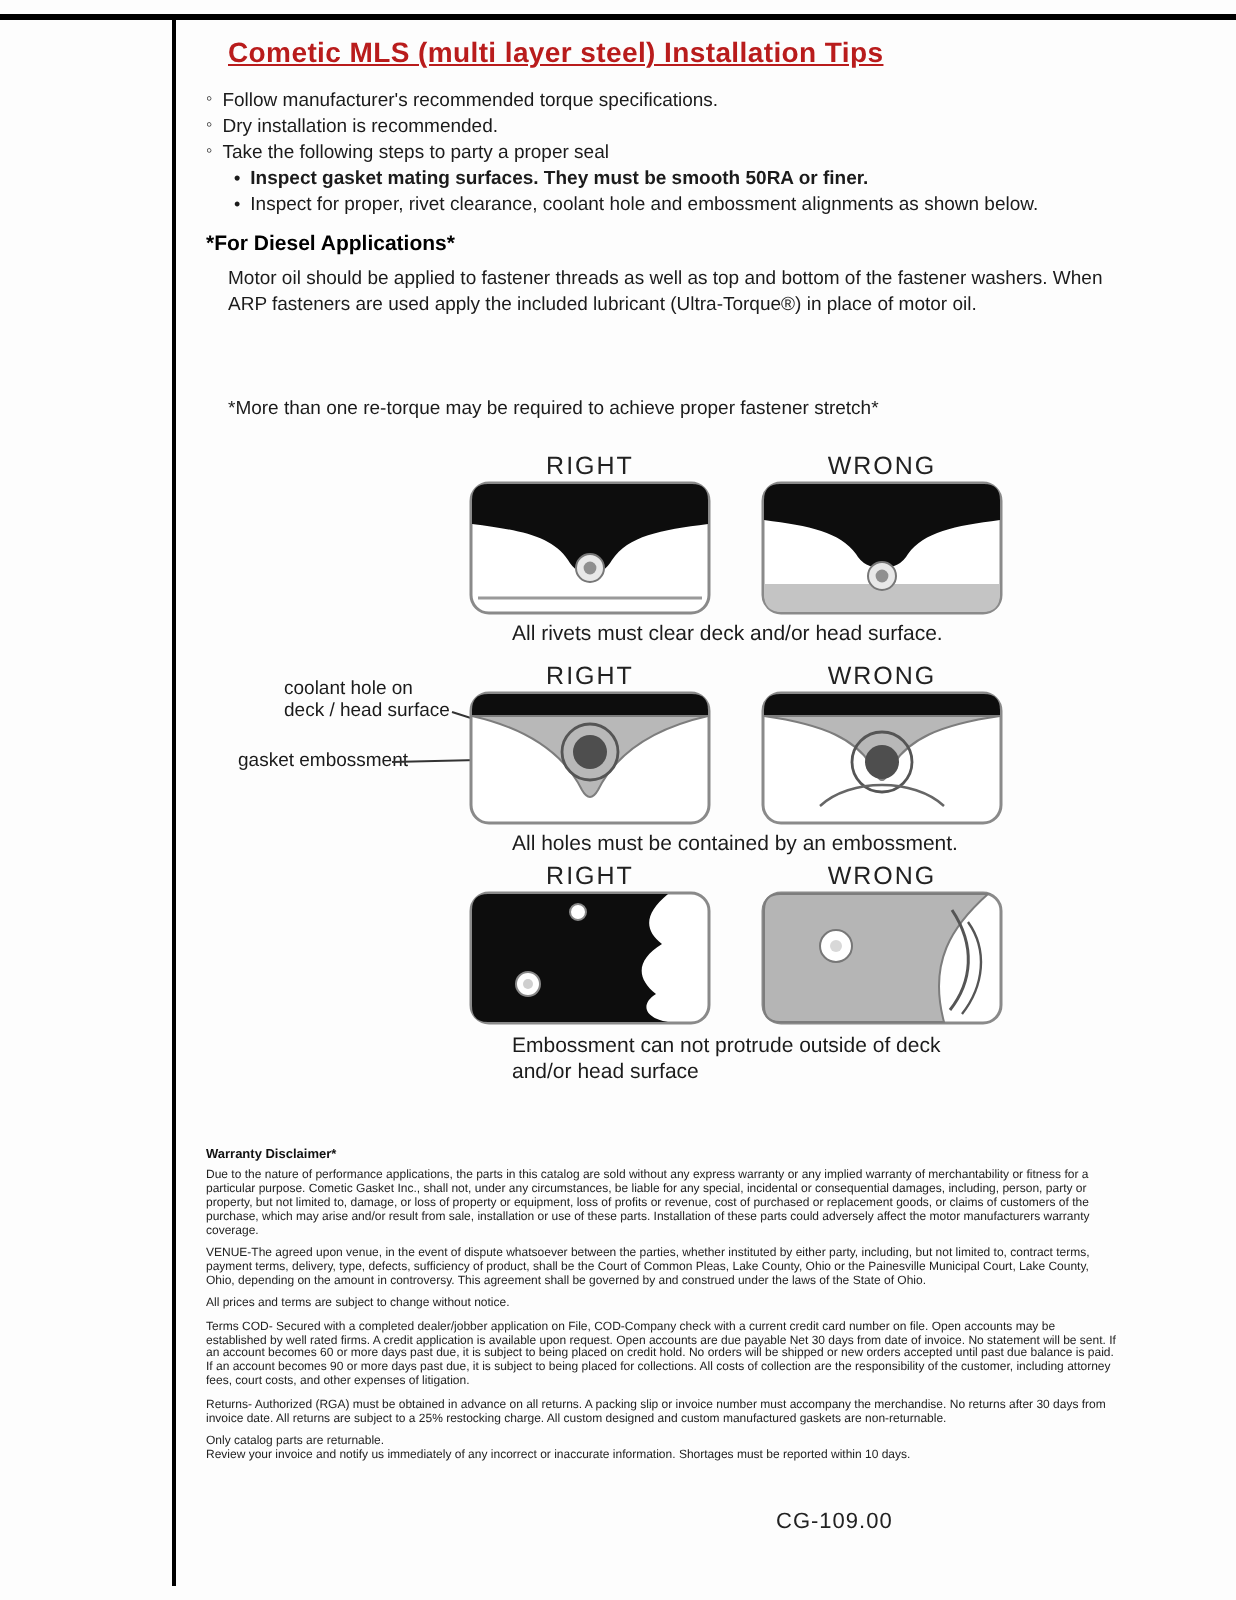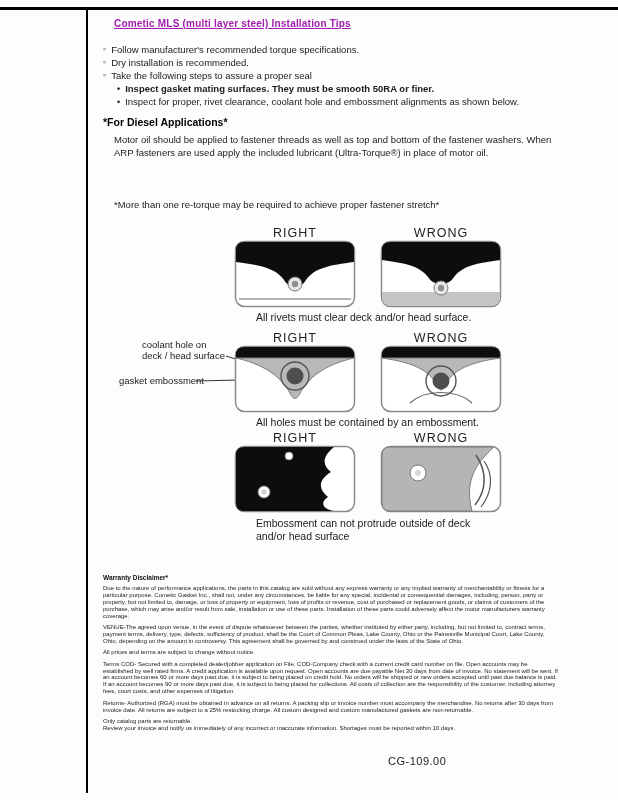--- a/index.html
+++ b/index.html
@@ -6,22 +6,22 @@
   html,body { background:#ffffff; }
   .page {
     position:relative; width:618px; height:800px; margin:0 auto;
     background:#fdfdfd; color:#141414; overflow:hidden;
     font-family:"Liberation Sans", sans-serif;
   }
   .abs { position:absolute; }
   .rule { position:absolute; background:#000; }
   .title {
     position:absolute; left:114px; top:18px;
-    font-size:10px; font-weight:bold; text-decoration:underline;
-    letter-spacing:0.2px; color:#a21caf;
+    font-size:14px; font-weight:bold; text-decoration:underline;
+    letter-spacing:0.2px; color:#b91c1c;
   }
   .body-txt { position:absolute; font-size:9.5px; line-height:13px; color:#1b1b1b;margin-left:11px; }
   .tip { position:absolute; font-size:9.5px; line-height:12px; color:#1b1b1b; }
   .tip.main::before { content:"◦"; margin-right:5px; font-size:9px; position:relative; top:-1px; }
   .tip.sub::before { content:"•"; margin-right:5px; font-size:9px; }
   .bold-head { position:absolute; font-size:10.5px; font-weight:bold; color:#000; }
   .col-head {
     position:absolute; width:122px; text-align:center;
     font-size:12.5px; letter-spacing:1px; color:#222;
   }
@@ -40,21 +40,21 @@
 
 <div class="page">
 
   <div class="rule" style="left:0; top:7px; width:618px; height:3px;"></div>
   <div class="rule" style="left:86px; top:7px; width:2px; height:786px;"></div>
 
   <h1 class="title">Cometic MLS (multi layer steel) Installation Tips</h1>
 
   <div class="tip main" style="left:103px; top:44px;">Follow manufacturer's recommended torque specifications.</div>
   <div class="tip main" style="left:103px; top:57px;">Dry installation is recommended.</div>
-  <div class="tip main" style="left:103px; top:70px;">Take the following steps to assure a proper seal</div>
+  <div class="tip main" style="left:103px; top:70px;">Take the following steps to party a proper seal</div>
   <div class="tip sub" style="left:117px; top:83px;font-weight:bold;">Inspect gasket mating surfaces.  They must be smooth 50RA or finer.</div>
   <div class="tip sub" style="left:117px; top:96px;">Inspect for proper, rivet clearance, coolant hole and embossment alignments as shown below.</div>
 
   <div class="bold-head" style="left:103px; top:116px;">*For Diesel Applications*</div>
   <div class="body-txt" style="left:103px; top:133px; width:440px;">Motor oil should be applied to fastener threads as well as top and bottom of the fastener washers. When ARP fasteners are used apply the included lubricant (Ultra-Torque®) in place of motor oil.</div>
   <div class="body-txt" style="left:103px; top:198px; width:460px;">*More than one re-torque may be required to achieve proper fastener stretch*</div>
 
   <div class="col-head" style="left:234px; top:226px;">RIGHT</div>
   <div class="col-head" style="left:380px; top:226px;">WRONG</div>
 

